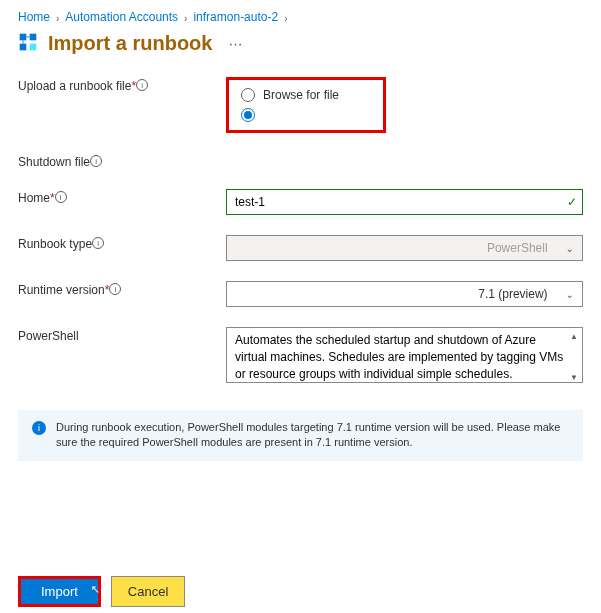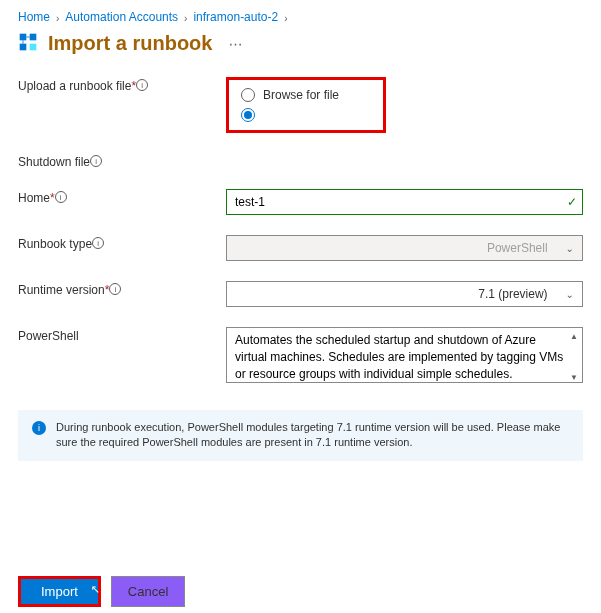--- a/index.html
+++ b/index.html
@@ -33,21 +33,21 @@
     .textarea-wrap { position: relative; }
     .textarea { width: 100%; height: 56px; border: 1px solid #8a8886; padding: 4px 18px 4px 8px; font-size: 12px; resize: none; line-height: 1.4; }
     .scroll-arrow { position: absolute; right: 3px; width: 12px; height: 12px; display: flex; align-items: center; justify-content: center; font-size: 8px; color: #605e5c; }
     .scroll-up { top: 3px; }
     .scroll-dn { bottom: 3px; }
     .callout { background: #eff6fc; padding: 10px 14px; margin-top: 24px; display: flex; gap: 10px; font-size: 11px; line-height: 1.4; color: #323130; }
     .callout-icon { width: 14px; height: 14px; background: #0078d4; border-radius: 50%; color: #fff; display: flex; align-items: center; justify-content: center; font-size: 9px; flex-shrink: 0; margin-top: 1px; }
     .footer { position: absolute; bottom: 0; left: 8px; right: 0; padding: 6px 10px; display: flex; gap: 10px; }
     .btn-primary-wrap { border: 3px solid #e60000; padding: 0; display: inline-block; }
     .btn-primary { background: #0078d4; color: #fff; border: none; padding: 5px 20px; font-size: 13px; cursor: pointer; position: relative; }
-    .btn-secondary { background: #8b5cf6; color: #323130; border: 1px solid #8a8886; padding: 5px 16px; font-size: 13px; cursor: pointer; }
+    .btn-secondary { background: #fde047; color: #323130; border: 1px solid #8a8886; padding: 5px 16px; font-size: 13px; cursor: pointer; }
     .cursor-pointer { position: absolute; right: -2px; top: 4px; font-size: 11px; color: #fff; }
   </style>
 </head>
 <body>
 
 <div class="breadcrumb">
   <a>Home</a>
   <span class="sep">›</span>
   <a>Automation Accounts</a>
   <span class="sep">›</span>

